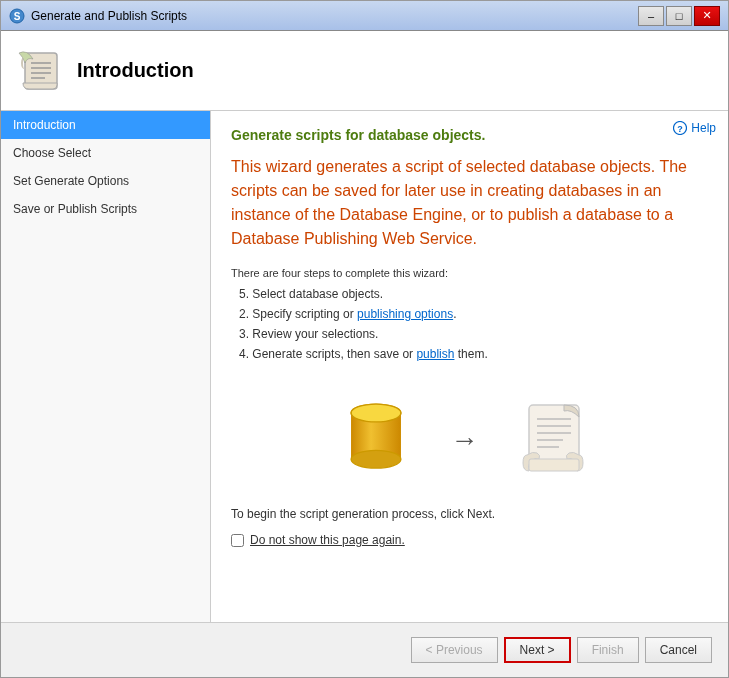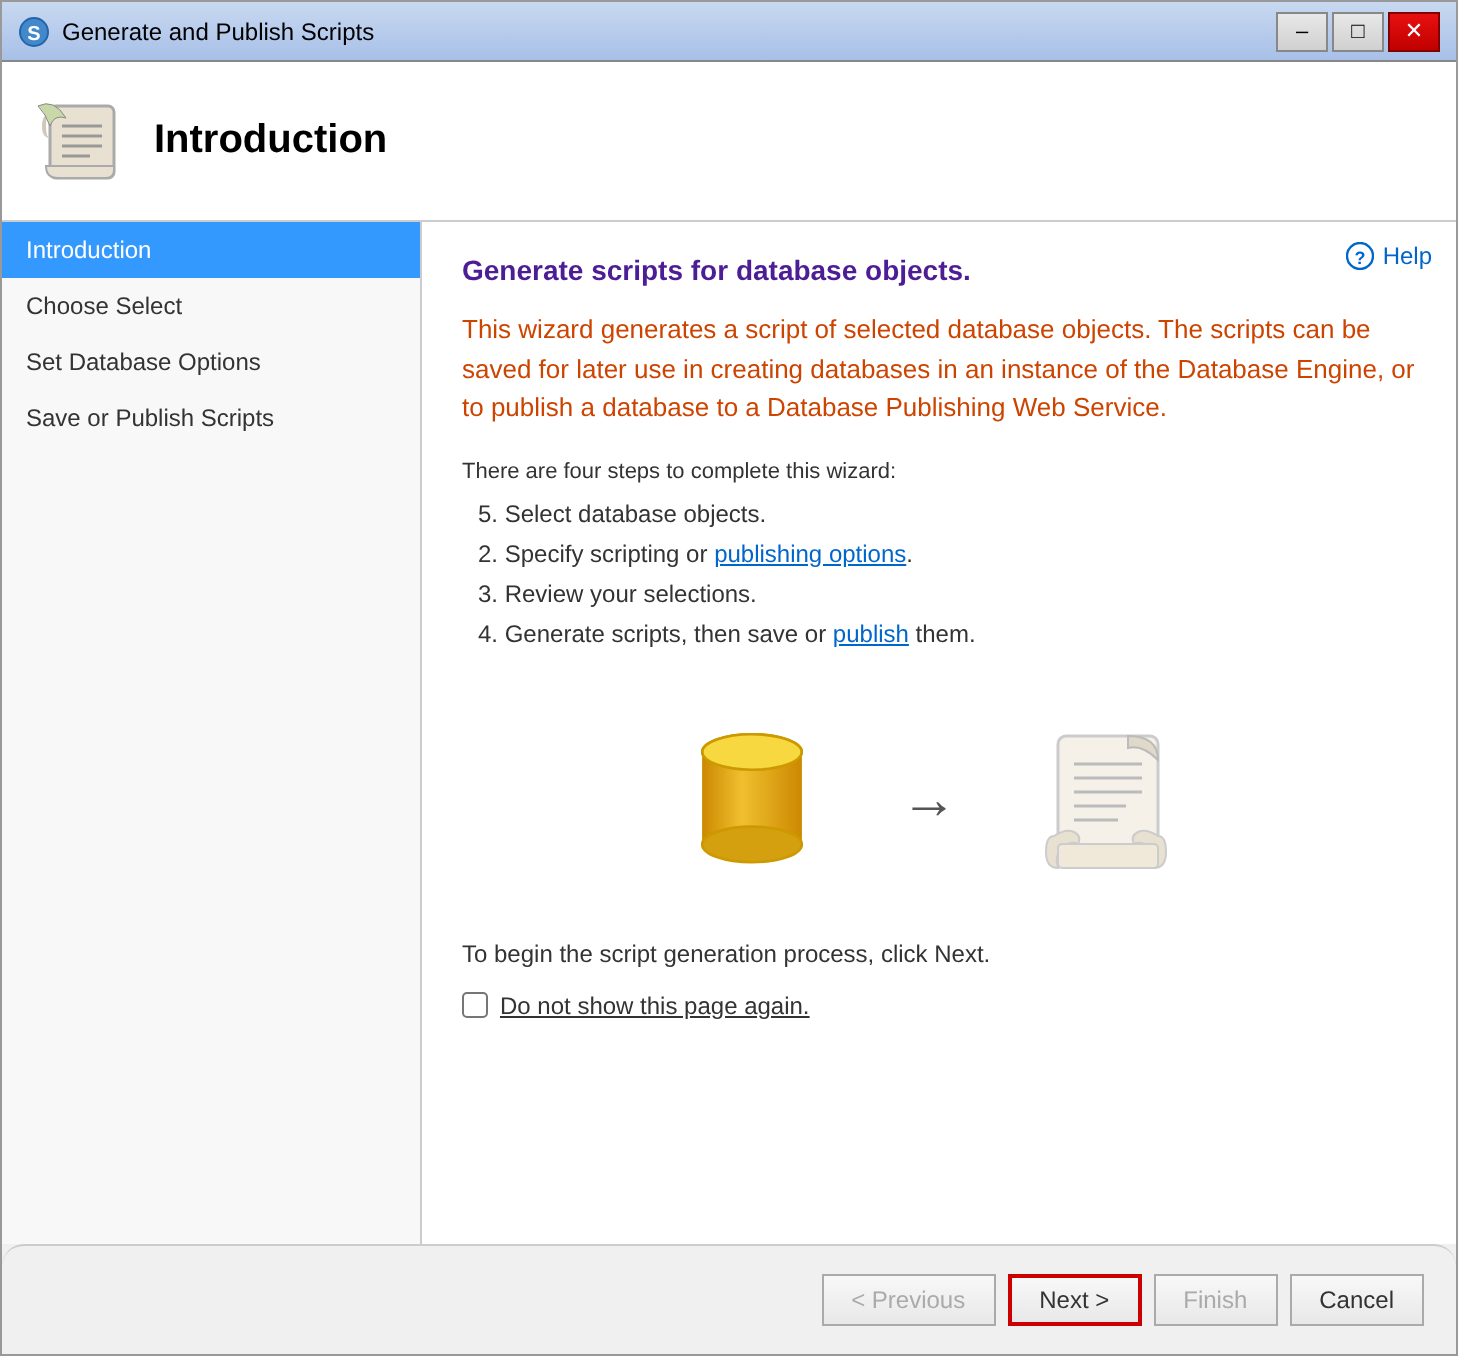--- a/index.html
+++ b/index.html
@@ -110,27 +110,27 @@
     }
     .main-body {
       flex: 1;
       padding: 16px 20px;
       overflow-y: auto;
     }
 
     .section-title {
       font-size: 14px;
       font-weight: bold;
-      color: #4c1d95;
+      color: #4d7c0f;
       margin-bottom: 12px;
     }
 
     .intro-text {
       color: #cc4400;
-      font-size: 13px;
+      font-size: 16px;
       margin-bottom: 16px;
       line-height: 1.5;
     }
 
     .steps-intro {
       color: #333;
       font-size: 11px;
       margin-bottom: 8px;
     }
 
@@ -202,21 +202,20 @@
     
     .footer {
       height: 55px;
       background: #f0f0f0;
       border-top: 1px solid #ccc;
       display: flex;
       align-items: center;
       justify-content: flex-end;
       padding: 0 16px;
       gap: 6px;
-      border-radius: 11px;
     }
     .btn {
       height: 26px;
       padding: 0 14px;
       font-size: 12px;
       border: 1px solid #aaa;
       background: linear-gradient(to bottom, #f8f8f8, #e8e8e8);
       cursor: pointer;
       color: #333;
     }
@@ -278,21 +277,21 @@
         <path d="M2 6 Q10 2 16 12 Q10 10 8 16 Q6 10 2 6Z" fill="#c8d8a8" stroke="#888" stroke-width="0.5"></path>
       </svg>
       <span class="wizard-header-title">Introduction</span>
     </div>
 
     <div class="top-section">
 
       <div class="left-nav">
         <div class="nav-item active">Introduction</div>
         <div class="nav-item">Choose Select</div>
-        <div class="nav-item">Set Database Options</div>
+        <div class="nav-item">Set Generate Options</div>
         <div class="nav-item">Save or Publish Scripts</div>
       </div>
 
       <div class="main-content">
 
         <div style="position:relative;">
           <div style="position:absolute; top:10px; right:12px; display:flex; align-items:center; gap:4px; color:#0066cc; font-size:12px; cursor:pointer; z-index:10;">
             <svg width="14" height="14" viewBox="0 0 14 14">
               <circle cx="7" cy="7" r="6.5" fill="none" stroke="#0066cc" stroke-width="1.2"></circle>
               <text x="7" y="11" text-anchor="middle" fill="#0066cc" font-size="9" font-weight="bold">?</text>

